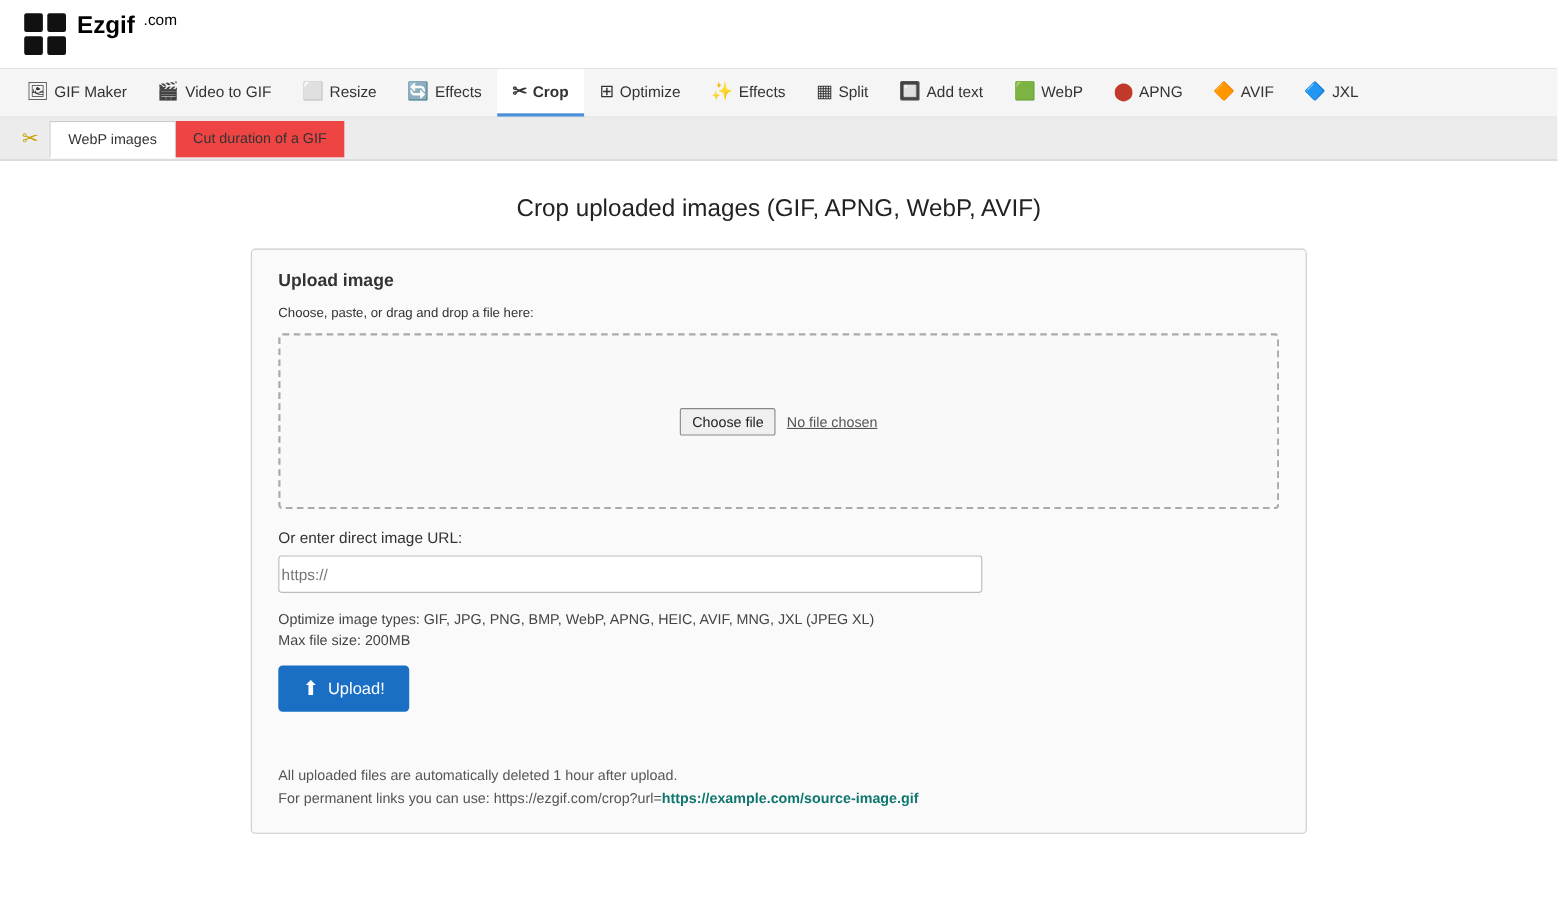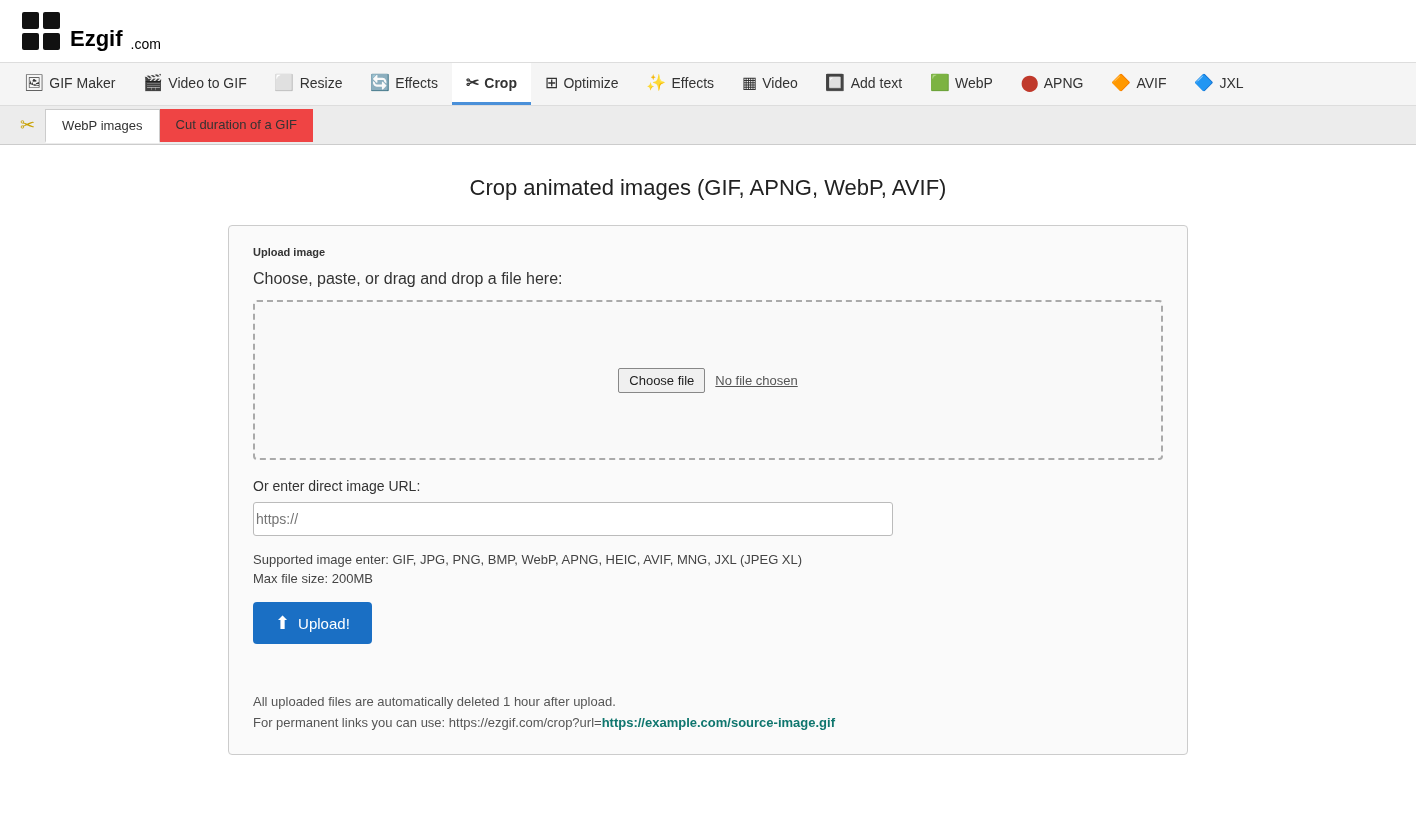--- a/index.html
+++ b/index.html
@@ -1,42 +1,42 @@
 <!DOCTYPE html>
 <html><head>
   <meta charset="utf-8">
   <style>
     * { box-sizing: border-box; margin: 0; padding: 0; }
     body { font-family: Arial, sans-serif; font-size: 14px; background: #fff; color: #222; }
 
     
     .header { display: flex; align-items: center; padding: 10px 20px; border-bottom: 1px solid #ddd; }
-    .logo { display: flex; align-items: flex-end; gap: 8px; font-size: 22px; font-weight: bold; color: #000; text-decoration: none; }
+    .logo { display: flex; align-items: flex-start; gap: 8px; font-size: 22px; font-weight: bold; color: #000; text-decoration: none; }
     .logo-icon { width: 42px; height: 42px; }
 
     
     .nav { background: #f5f5f5; border-bottom: 1px solid #ddd; padding: 0 10px; display: flex; align-items: stretch; flex-wrap: wrap; }
     .nav-item { display: flex; align-items: center; gap: 5px; padding: 10px 14px; cursor: pointer; font-size: 14px; color: #333; text-decoration: none; border-bottom: 3px solid transparent; white-space: nowrap; }
     .nav-item.active { background: #fff; border-bottom: 3px solid #4a90d9; font-weight: bold; }
     .nav-icon { font-size: 16px; }
 
     
     .sub-nav { background: #ececec; border-bottom: 1px solid #ccc; display: flex; align-items: center; padding: 0 10px; gap: 0; }
     .scissors-icon { padding: 8px 10px; color: #c8a000; font-size: 18px; }
     .sub-tab { padding: 8px 16px; cursor: pointer; font-size: 13px; color: #333; background: #ef4444; border: none; border-bottom: 2px solid transparent; }
     .sub-tab.active { background: #fff; border-left: 1px solid #ccc; border-right: 1px solid #ccc; border-top: 1px solid #ccc; border-bottom: 2px solid #fff; margin-bottom: -1px; }
 
     
     .main { padding: 30px 20px; max-width: 1000px; margin: 0 auto; }
     .page-title { font-size: 22px; font-weight: normal; text-align: center; margin-bottom: 24px; color: #222; }
 
     
     .upload-card { border: 1px solid #ccc; border-radius: 4px; padding: 20px 24px; background: #fafafa; }
-    .upload-card-title { font-size: 11px; font-weight: bold; margin-bottom: 12px; color: #333; }
-    .upload-description { margin-bottom: 12px; color: #333; font-size: 16px; }
+    .upload-card-title { font-size: 16px; font-weight: bold; margin-bottom: 12px; color: #333; }
+    .upload-description { margin-bottom: 12px; color: #333; font-size: 12px; }
 
     
     .drop-zone { border: 2px dashed #aaa; border-radius: 4px; padding: 60px 20px; display: flex; justify-content: center; background: #f9f9f9; margin-bottom: 18px; min-height: 160px; }
     .file-input-wrapper { display: flex; align-items: center; gap: 10px; }
     .choose-file-btn { padding: 4px 10px; font-size: 13px; border: 1px solid #888; background: #f0f0f0; cursor: pointer; border-radius: 2px; color: #222; }
     .no-file-text { font-size: 13px; color: #555; text-decoration: underline; }
 
     
     .url-label { font-size: 14px; margin-bottom: 8px; color: #333; }
     .url-input { width: 100%; max-width: 640px; padding: 8px 2px; border: 1px solid #bbb; border-radius: 3px; font-size: 14px; color: #555; margin-bottom: 16px; }
@@ -93,21 +93,21 @@
   <a class="nav-item" href="#">
     <span class="nav-icon">⊞</span>
     <span>Optimize</span>
   </a>
   <a class="nav-item" href="#">
     <span class="nav-icon">✨</span>
     <span>Effects</span>
   </a>
   <a class="nav-item" href="#">
     <span class="nav-icon">▦</span>
-    <span>Video</span>
+    <span>Split</span>
   </a>
   <a class="nav-item" href="#">
     <span class="nav-icon">🔲</span>
     <span>Add text</span>
   </a>
   <a class="nav-item" href="#">
     <span class="nav-icon">🟩</span>
     <span>WebP</span>
   </a>
   <a class="nav-item" href="#">
@@ -124,40 +124,40 @@
   </a>
 </nav>
 
 <div class="sub-nav">
   <span class="scissors-icon" style="color:#c8a000;">✂</span>
   <button class="sub-tab active">WebP images</button>
   <button class="sub-tab">Cut duration of a GIF</button>
 </div>
 
 <div class="main">
-  <h1 class="page-title">Crop animated images (GIF, APNG, WebP, AVIF)</h1>
+  <h1 class="page-title">Crop uploaded images (GIF, APNG, WebP, AVIF)</h1>
 
   <div class="upload-card">
     <div class="upload-card-title">Upload image</div>
     <div class="upload-description">Choose, paste, or drag and drop a file here:</div>
 
     
     <div class="drop-zone">
       <div class="file-input-wrapper">
         <button class="choose-file-btn">Choose file</button>
         <span class="no-file-text">No file chosen</span>
       </div>
     </div>
 
     
     <div class="url-label">Or enter direct image URL:</div>
     <input class="url-input" type="text" placeholder="https://" style="">
 
     
-    <div class="supported-info">Supported image enter: GIF, JPG, PNG, BMP, WebP, APNG, HEIC, AVIF, MNG, JXL (JPEG XL)</div>
+    <div class="supported-info">Optimize image types: GIF, JPG, PNG, BMP, WebP, APNG, HEIC, AVIF, MNG, JXL (JPEG XL)</div>
     <div class="supported-info">Max file size: 200MB</div>
 
     
     <button class="upload-btn">
       <span class="upload-btn-icon">⬆</span>
       <span>Upload!</span>
     </button>
 
     
     <div class="footer-note">

